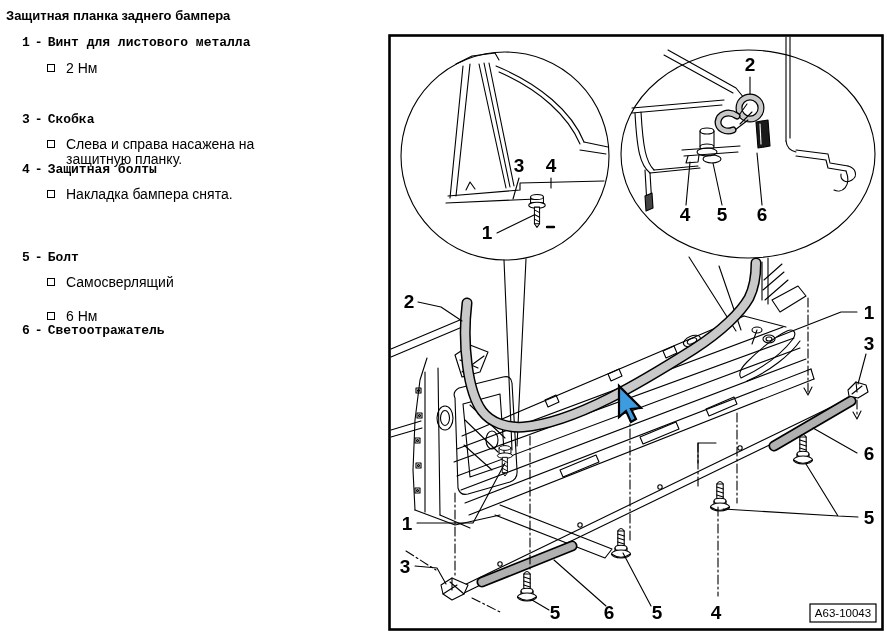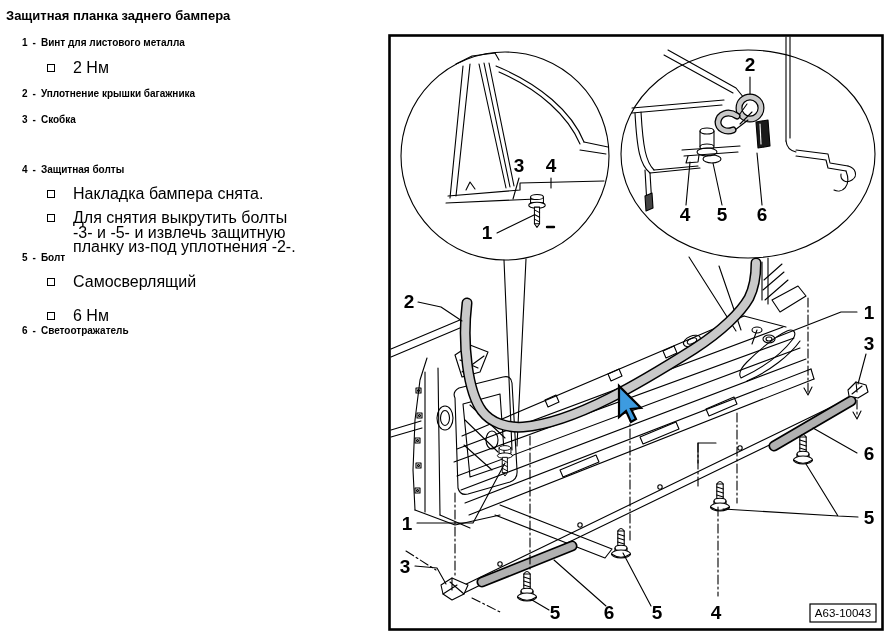--- a/index.html
+++ b/index.html
@@ -1,54 +1,53 @@
 <!DOCTYPE html>
 <html><head>
 <meta charset="utf-8">
 <style>
   html,body{margin:0;padding:0;}
   body{width:887px;height:634px;background:#fff;font-family:"Liberation Sans",sans-serif;color:#000;position:relative;overflow:hidden;}
   .stage{position:absolute;left:0;top:0;width:887px;height:634px;}
   
   .list{position:absolute;left:0;top:0;width:311px;height:634px;}
   .title{position:absolute;left:6px;font-size:13px;font-weight:bold;white-space:nowrap;}
-  .item{position:absolute;left:22px;font-size:10px;font-weight:bold;white-space:nowrap;line-height:14px;}
+  .item{position:absolute;left:22px;font-size:13px;font-weight:bold;white-space:nowrap;line-height:14px;font-family:Liberation Mono, monospace;}
   .sep{margin:0 5px;font-weight:bold;}
   .bullet{position:absolute;left:47px;display:flex;align-items:flex-start;}
   .sq{display:inline-block;width:6px;height:6px;border:1px solid #000;margin-top:3px;flex:0 0 auto;}
-  .bt{margin-left:18px;font-size:16px;line-height:14.5px;max-width:292px;}
+  .bt{margin-left:11px;font-size:14px;line-height:14.5px;max-width:292px;}
   svg{position:absolute;left:0;top:0;}
   svg text{font-family:"Liberation Sans",sans-serif;}
 </style>
 </head>
 <body>
 
 <div class="stage">
 
   <div class="list">
     <div class="title" style="top:8px">Защитная планка заднего бампера</div>
 
     <div class="item" style="top:36px"><span class="num">1</span><span class="sep">-</span><span>Винт для листового металла</span></div>
     <div class="bullet" style="top:61px">
         <span class="sq"></span>
         <span class="bt">2 Нм</span>
       </div>
 
-    <div class="item" style="top:87px"><span class="num">2</span><span class="sep">-</span><span>Уплотнение крышки багажника</span></div>
 
     <div class="item" style="top:113px"><span class="num">3</span><span class="sep">-</span><span>Скобка</span></div>
+    <div class="bullet" style="top:137px">
+        <span class="sq"></span>
+        <span class="bt">Слева и справа насажена на защитную планку.</span>
+      </div>
 
     <div class="item" style="top:163px"><span class="num">4</span><span class="sep">-</span><span>Защитная болты</span></div>
     <div class="bullet" style="top:187px">
         <span class="sq"></span>
         <span class="bt">Накладка бампера снята.</span>
-      </div>
-    <div class="bullet" style="top:211px">
-        <span class="sq"></span>
-        <span class="bt">Для снятия выкрутить болты -3- и -5- и извлечь защитную планку из-под уплотнения -2-.</span>
       </div>
 
     <div class="item" style="top:251px"><span class="num">5</span><span class="sep">-</span><span>Болт</span></div>
     <div class="bullet" style="top:275px">
         <span class="sq"></span>
         <span class="bt">Самосверлящий</span>
       </div>
     <div class="bullet" style="top:309px">
         <span class="sq"></span>
         <span class="bt">6 Нм</span>

